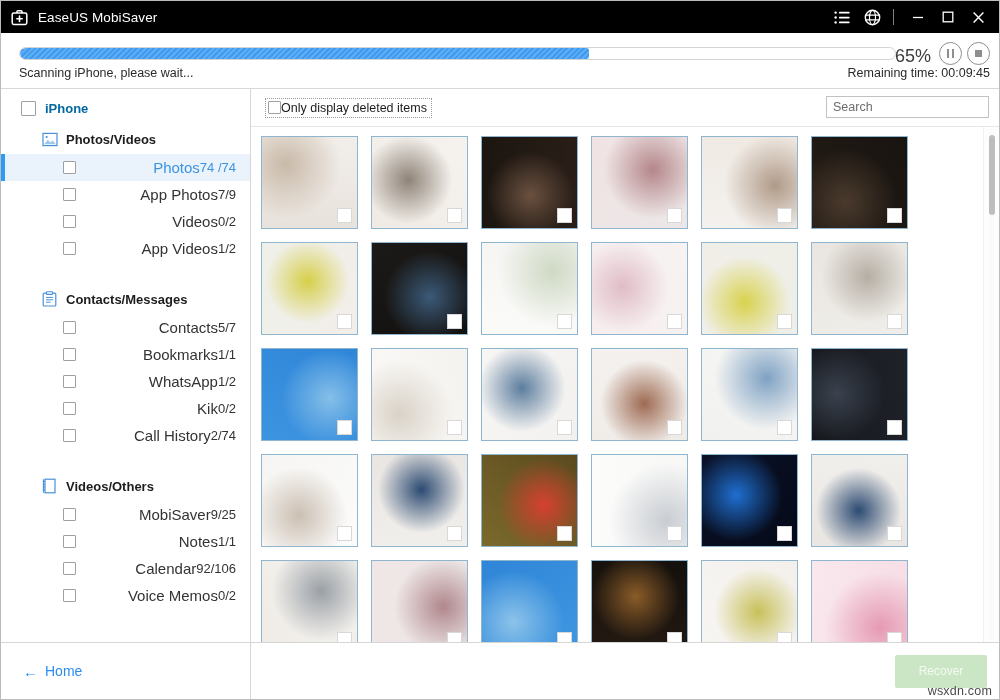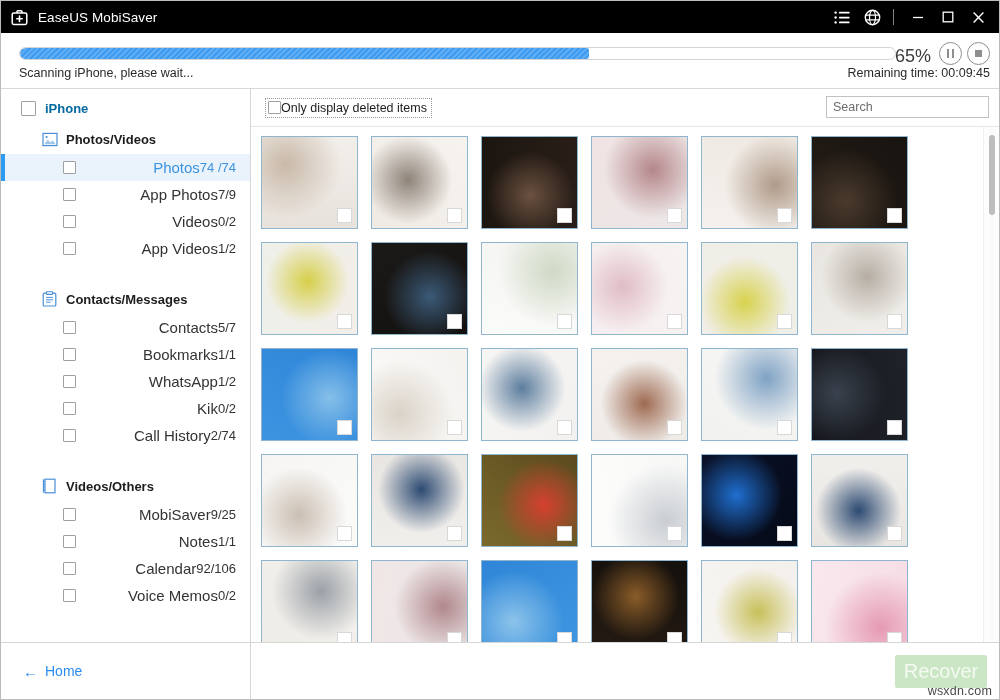--- a/index.html
+++ b/index.html
@@ -182,21 +182,21 @@
   }
 
   .main-bottom {
     flex:0 0 57px; height:57px; border-top:1px solid #d6d6d6;
     display:flex; align-items:center; justify-content:flex-end;
     padding-right: 12px; position:relative;
   }
   .recover-btn {
     width: 92px; height: 33px;
     background:#cbe6c4; color:#f4faf2; border:none; border-radius:2px;
-    font-size:20px; font-family:"Liberation Sans", sans-serif; cursor:default;
+    font-size:12px; font-family:"Liberation Sans", sans-serif; cursor:default;
   }
   .watermark {
     position:absolute; right: 7px; bottom: 1px;
     font-size: 12.5px; color:#4a4a4a; letter-spacing:.2px;
   }
 </style>
 </head>
 <body>
 
 <div id="app">

